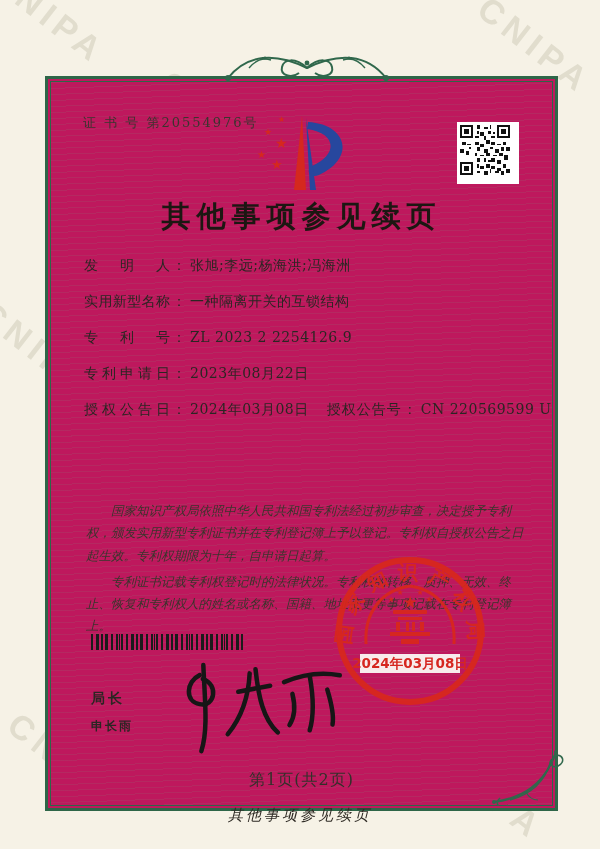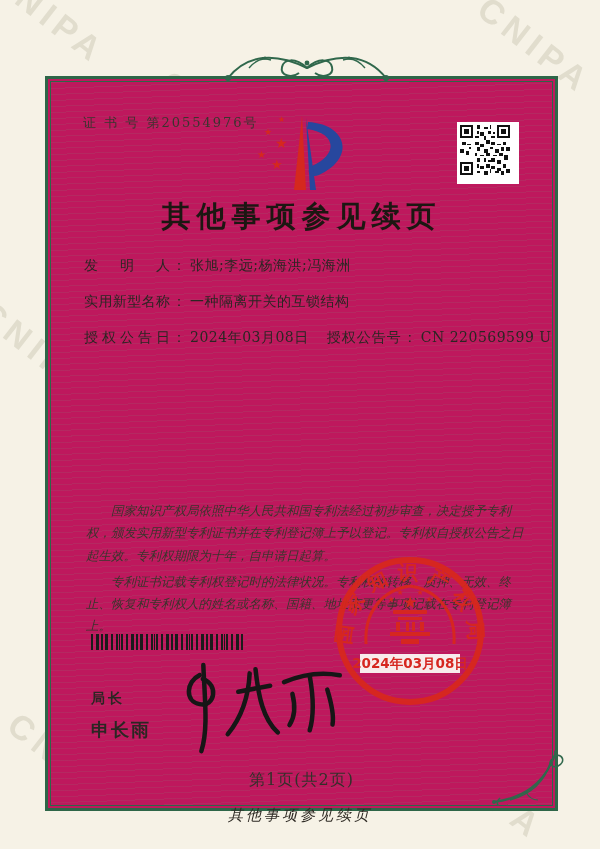--- a/index.html
+++ b/index.html
@@ -37,21 +37,21 @@
   .pair2 .f-label{width:74px;}
   
   .legal{position:absolute;left:35px;top:418px;width:452px;font-size:12.5px;line-height:1.78;
          color:#3a352c;font-style:italic;}
   .legal p{margin:0 4px 4px 0;text-indent:2em;}
   
   .barcode{position:absolute;left:40px;top:552px;width:152px;height:16px;
      background-image:repeating-linear-gradient(90deg,#1b1b1b 0 2px,transparent 2px 5px),
                       repeating-linear-gradient(90deg,#1b1b1b 0 1px,transparent 1px 7px);}
   .signer-title{position:absolute;left:40px;top:608px;font-size:14px;font-weight:600;letter-spacing:3px;}
-  .signer-name{position:absolute;left:40px;top:636px;font-size:18px;font-weight:600;letter-spacing:2px;}
+  .signer-name{position:absolute;left:40px;top:636px;font-size:12px;font-weight:600;letter-spacing:2px;}
   .signature{position:absolute;left:120px;top:575px;z-index:3;transform:rotate(-2deg);}
   
   .seal{position:absolute;left:332px;top:552px;width:156px;height:158px;z-index:4;opacity:0.93;}
   
   .page-footer{position:absolute;left:0;bottom:14px;width:100%;text-align:center;
                font-size:16px;letter-spacing:1px;color:#33302a;}
   .note-below{position:absolute;left:0;top:806px;width:100%;text-align:center;font-size:15px;
               font-style:italic;letter-spacing:3px;color:#2e2a24;z-index:2;}
   
   .orn-top{position:absolute;left:225px;top:44px;z-index:3;}
@@ -160,21 +160,27 @@
 
       <div class="fields">
   <div class="f-row">
     <span class="f-label">发明人</span><span class="f-colon">：</span><span class="f-value">张旭;李远;杨海洪;冯海洲</span>
   </div>
 
   <div class="f-row">
     <span class="f-label">实用新型名称</span><span class="f-colon">：</span><span class="f-value">一种隔离开关的互锁结构</span>
   </div>
 
-
+  <div class="f-row">
+    <span class="f-label">专利号</span><span class="f-colon">：</span><span class="f-value">ZL 2023 2 2254126.9</span>
+  </div>
+
+  <div class="f-row">
+    <span class="f-label">专利申请日</span><span class="f-colon">：</span><span class="f-value">2023年08月22日</span>
+  </div>
 
 
 
   <div class="f-row">
     <span class="f-label">授权公告日</span><span class="f-colon">：</span><span class="f-value">2024年03月08日</span><span class="pair2 show"><span class="f-label">授权公告号</span><span class="f-colon">：</span><span class="f-value">CN 220569599 U</span></span>
   </div>
 </div>
 
       <div class="legal">
         <p>国家知识产权局依照中华人民共和国专利法经过初步审查，决定授予专利权，颁发实用新型专利证书并在专利登记簿上予以登记。专利权自授权公告之日起生效。专利权期限为十年，自申请日起算。</p>

